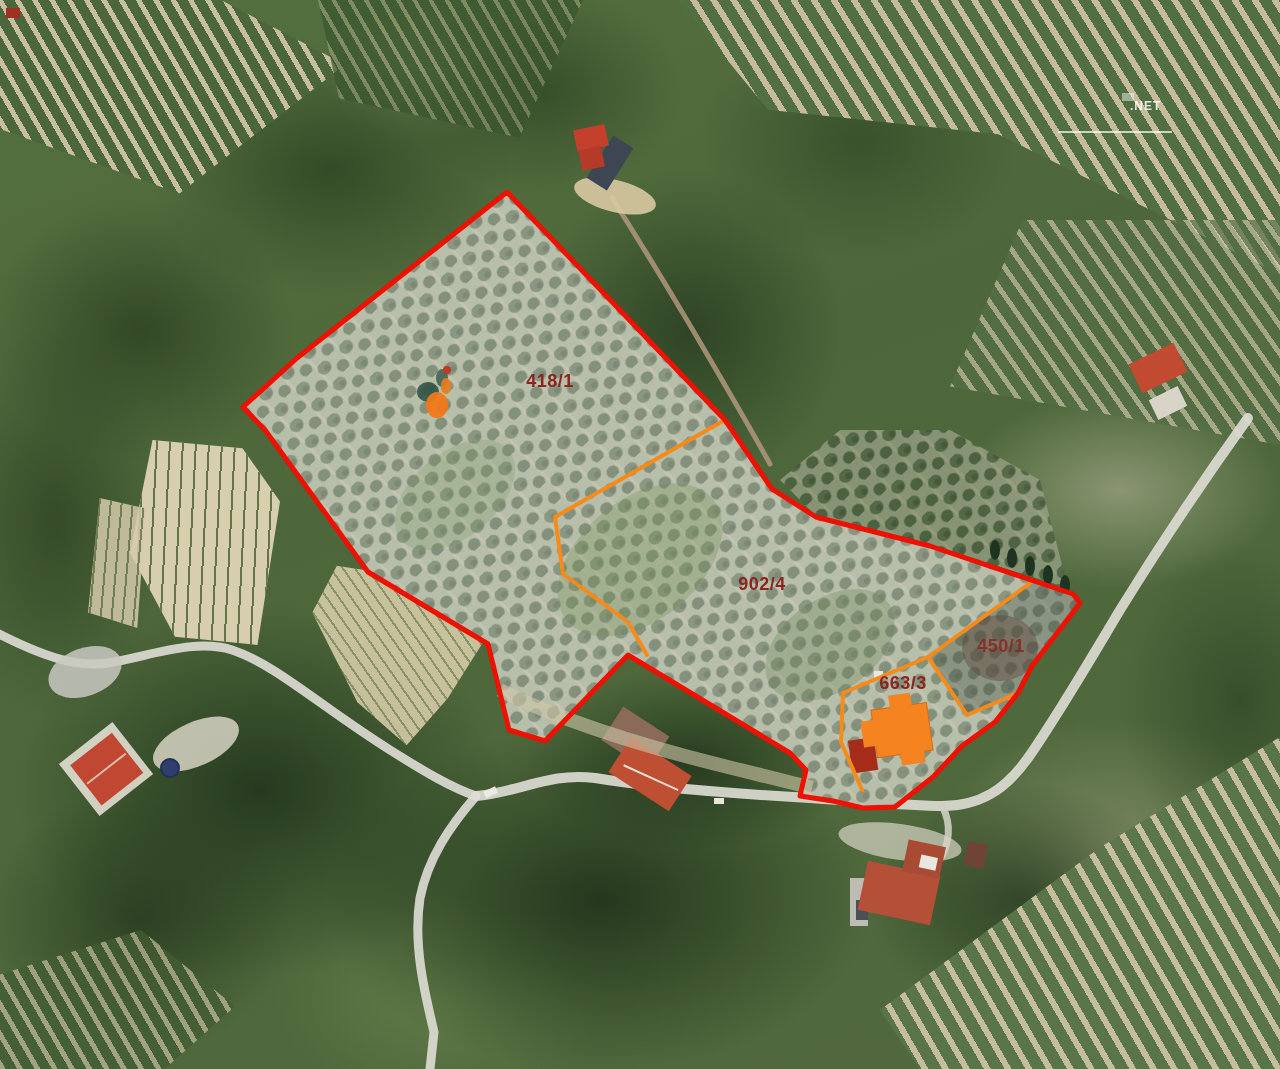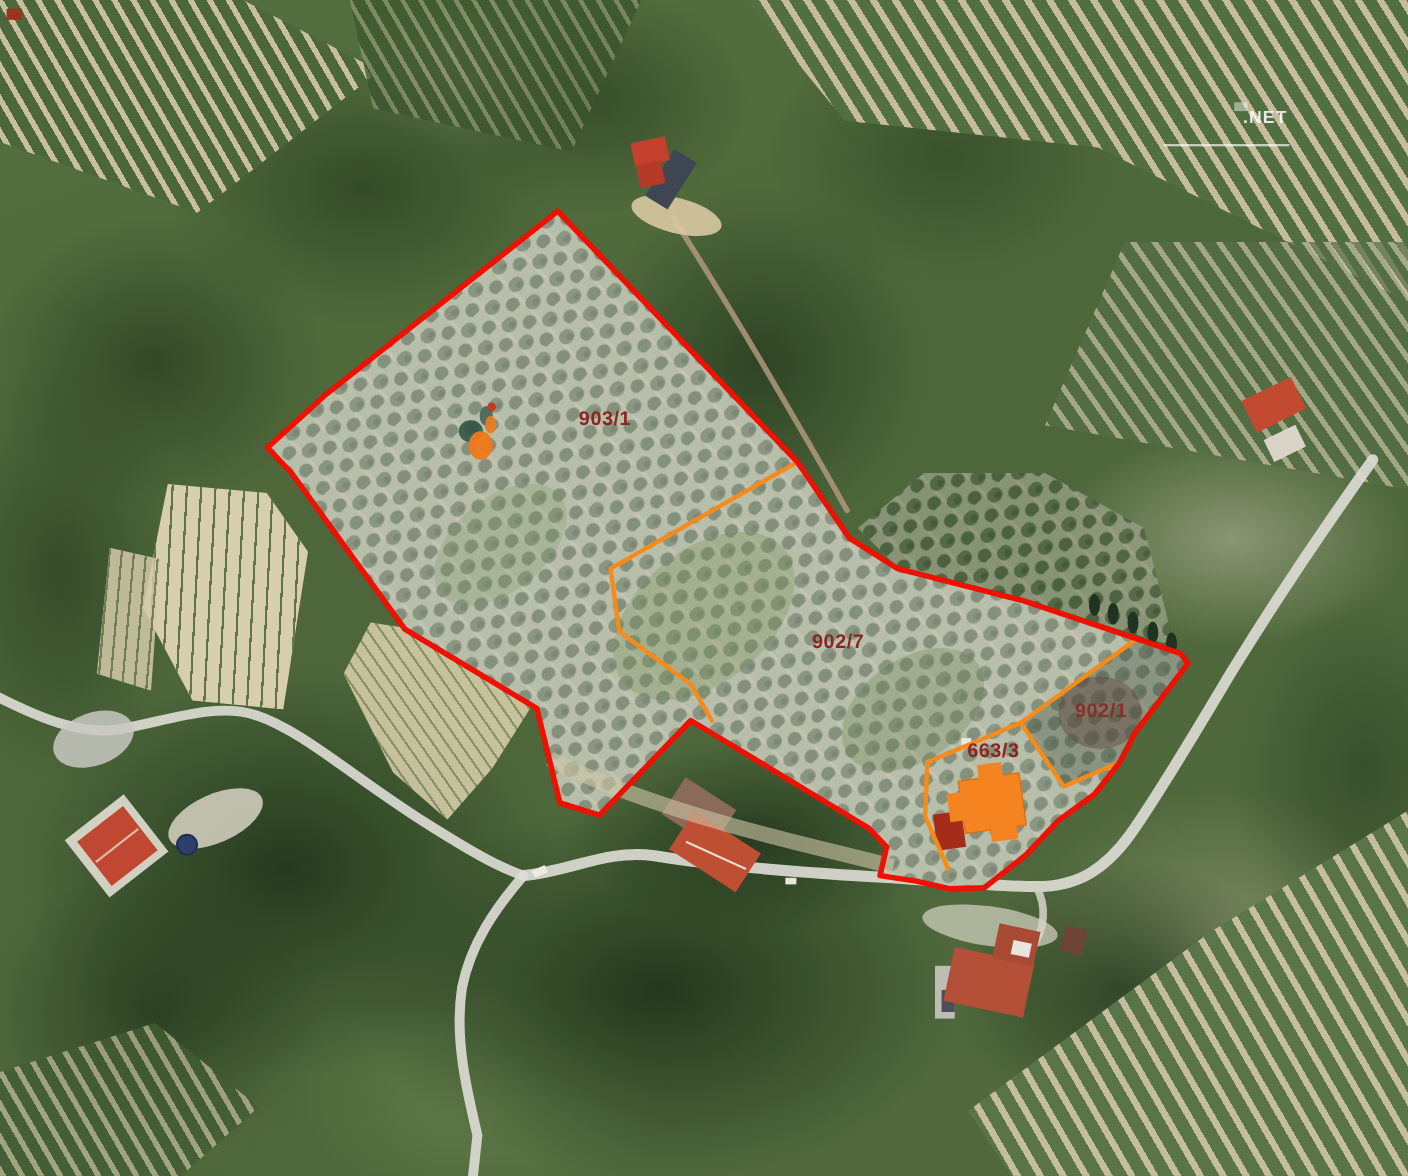--- a/index.html
+++ b/index.html
@@ -73,21 +73,21 @@
   .red-outline{stroke:var(--primary-boundary);}
   .orange-line{stroke:var(--secondary-boundary);}
   .bld{fill:var(--building-fill);}
   .bld-annex{fill:var(--building-annex);}
   .label{
     color:var(--parcel-label);font-size:18px;font-weight:bold;letter-spacing:.5px;
     transform:translate(-50%,-50%);white-space:nowrap;
   }
   .watermark-text{
     left:1130px;top:99px;color:rgba(255,255,255,.85);
-    font-size:16px;font-weight:bold;letter-spacing:1px;text-align:right;
+    font-size:12px;font-weight:bold;letter-spacing:1px;text-align:right;
   }
   .watermark-line{left:1058px;top:131px;width:114px;height:2px;background:rgba(255,255,255,.7);}
   .watermark-chip{left:1122px;top:93px;width:12px;height:8px;background:rgba(255,255,255,.45);}
 </style>
 </head>
 <body>
 
 <div id="map-root">
 
   <div class="base-mottle"></div>
@@ -202,21 +202,21 @@
         <polyline class="orange-line" points="723,421 555,517 563,574 628,622 647,655"></polyline>
         <polyline class="orange-line" points="1033,581 928,657"></polyline>
         <polyline class="orange-line" points="928,657 967,715 1018,693"></polyline>
         <polyline class="orange-line" points="928,657 843,693 841,742 862,790"></polyline>
       </g>
 
       <polygon class="red-outline" points="507,192 725,420 772,489 816,517 930,546 1073,594 1080,603 1032,666 1018,693 995,722 962,746 933,777 895,807 863,808 833,801 800,796 806,770 790,753 628,655 545,741 509,730 488,644 368,572 265,430 243,407 297,358" fill="none" stroke-width="5" stroke-linejoin="round"></polygon>
     </g>
   </svg>
 
-  <div class="label" style="left:550px;top:381px;">903/1</div>
-  <div class="label" style="left:762px;top:584px;">902/7</div>
-  <div class="label" style="left:1001px;top:646px;opacity:.85;">902/1</div>
+  <div class="label" style="left:550px;top:381px;">418/1</div>
+  <div class="label" style="left:762px;top:584px;">902/4</div>
+  <div class="label" style="left:1001px;top:646px;opacity:.85;">450/1</div>
   <div class="label" style="left:903px;top:683px;">663/3</div>
 
   <div class="watermark-chip"></div>
   <div class="watermark-text">.NET</div>
   <div class="watermark-line"></div>
 </div>
 
 </body></html>

